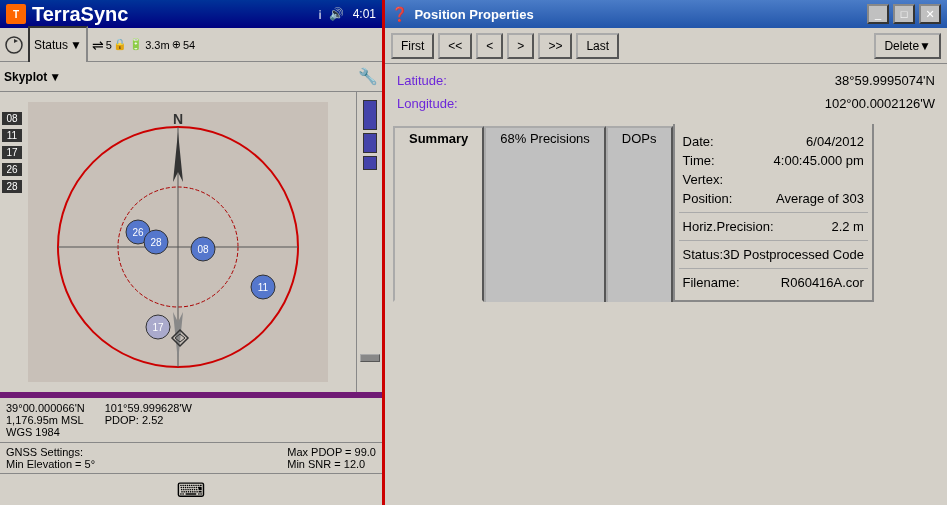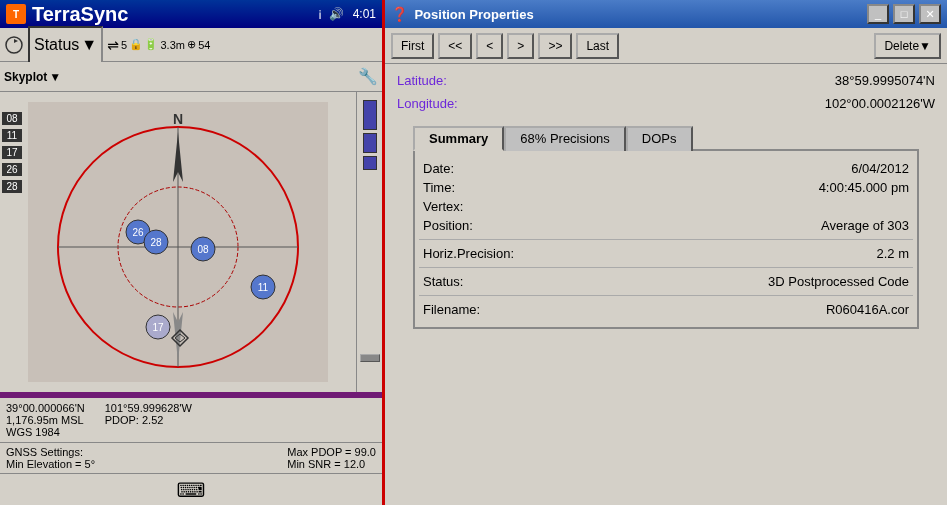--- a/index.html
+++ b/index.html
@@ -57,21 +57,21 @@
       align-items: center;
       padding: 2px 4px;
       height: 34px;
       border-bottom: 1px solid #888;
       gap: 4px;
     }
     .status-dropdown {
       background: #d4d0c8;
       border: 2px inset #888;
       padding: 2px 4px;
-      font-size: 16px;
+      font-size: 12px;
       display: flex; align-items: center; gap: 2px;
       height: 38px;
     }
 
     .skyplot-bar {
       background: #d4d0c8;
       display: flex;
       align-items: center;
       padding: 2px 4px;
       height: 30px;
@@ -220,23 +220,23 @@
       color: #6d28d9;
       text-align: center;
     }
     .prop-value {
       font-size: 13px;
       color: #000;
       text-align: right;
     }
 
     .tabs-container {
-      margin: 4px 28px;
-      display: flex;
-      flex-direction: column;
+      margin: 4px 8px;
+      display: flex;
+      flex-direction: row;
     }
 
     .tab-bar {
       display: flex;
       gap: 0;
       border-bottom: 2px solid #888;
     }
 
     .tab {
       background: #c0c0c0;

